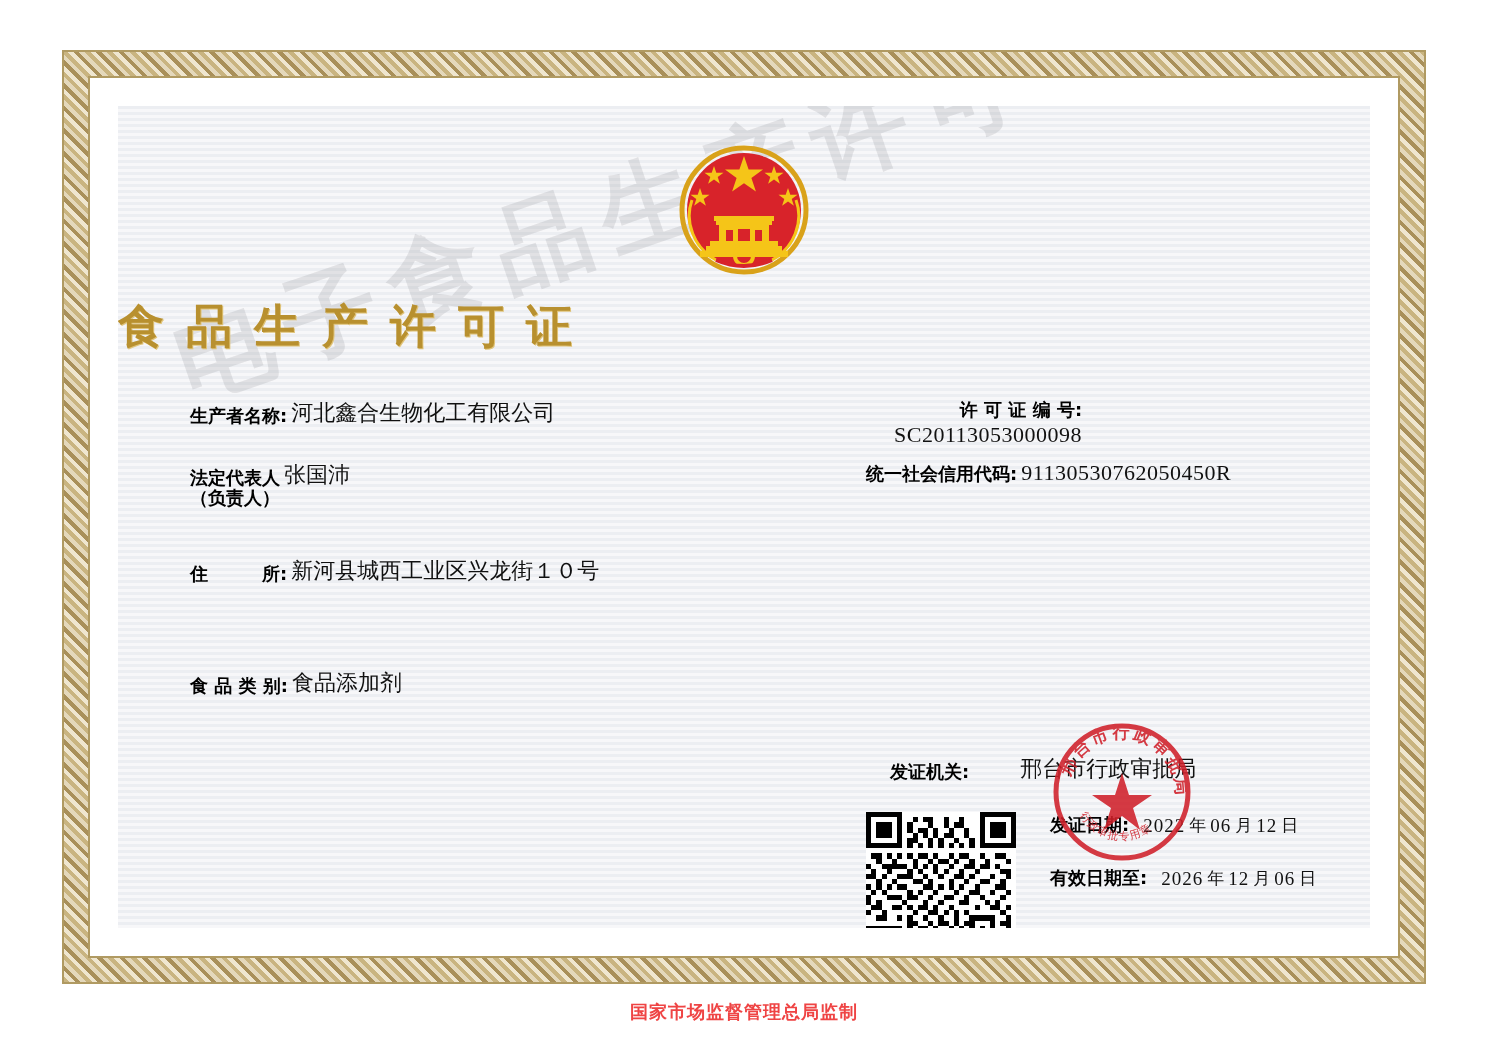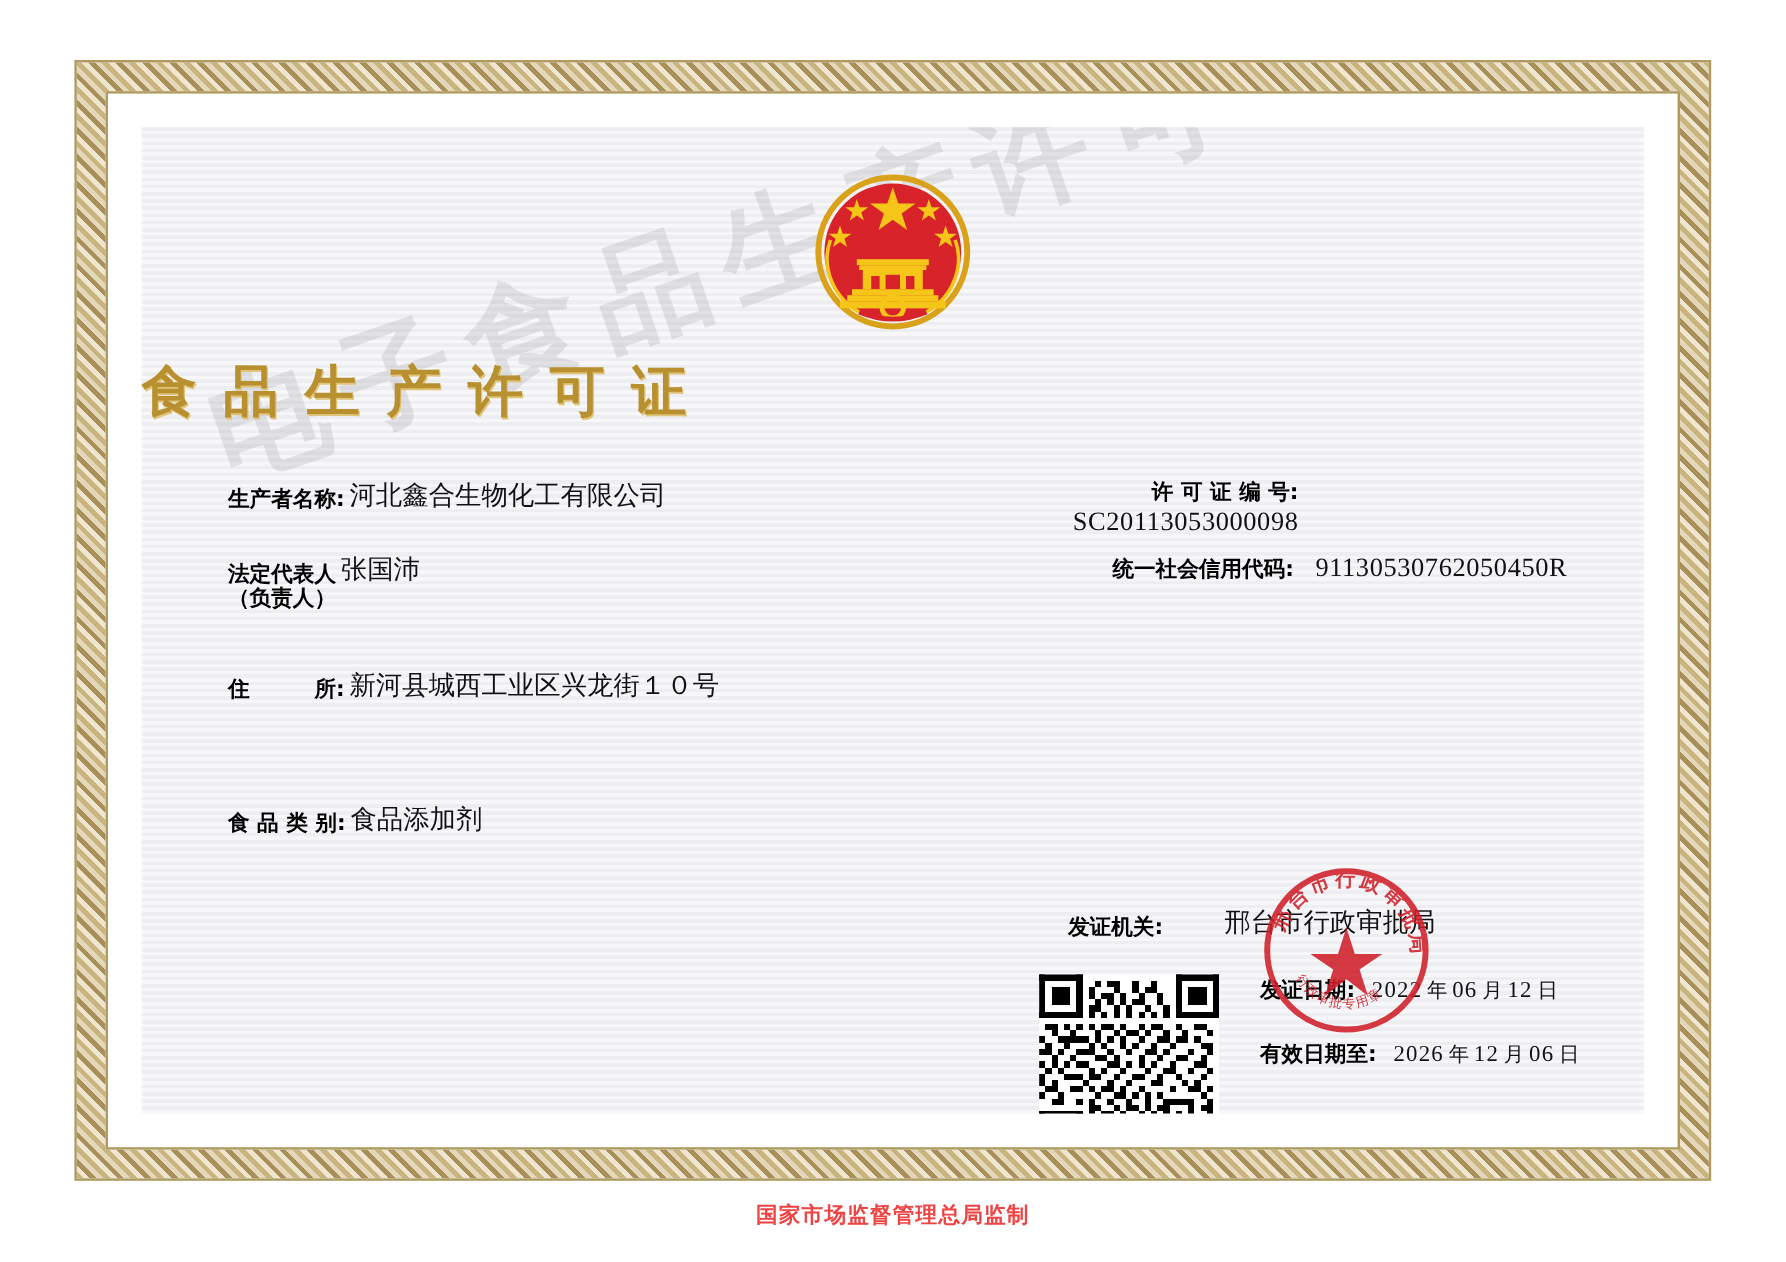--- a/index.html
+++ b/index.html
@@ -137,21 +137,21 @@
   }
 
   #f-producer { left: 72px;  top: 0px; }
   #f-legal    { left: 72px;  top: 62px; }
   #f-legal2   { left: 72px;  top: 88px; }
   #f-address  { left: 72px;  top: 118px; margin-top: 40px; }
   #f-prodaddr { left: 72px;  top: 180px; }
   #f-category { left: 72px;  top: 270px; }
 
   #f-licno    { left: 772px; top: 0px; flex-direction: column; }
-  #f-credit   { left: 809px; top: 62px; gap: 14px; }
+  #f-credit   { left: 748px; top: 62px; }
 
   #f-issuer   { left: 772px; top: 356px; gap: 47px; }
   #f-issuedate{ left: 932px; top: 415px; }
   #f-validdate{ left: 932px; top: 468px; }
 
   .date-val {
     font-family: "Liberation Serif", "DejaVu Serif", serif;
     font-size: 19px;
     letter-spacing: 1px;
   }

